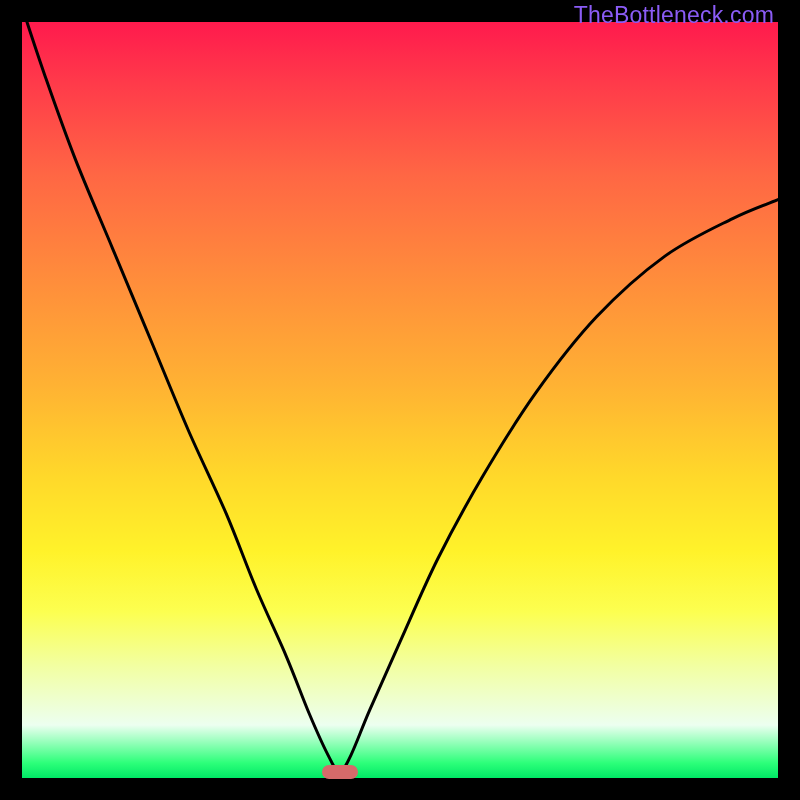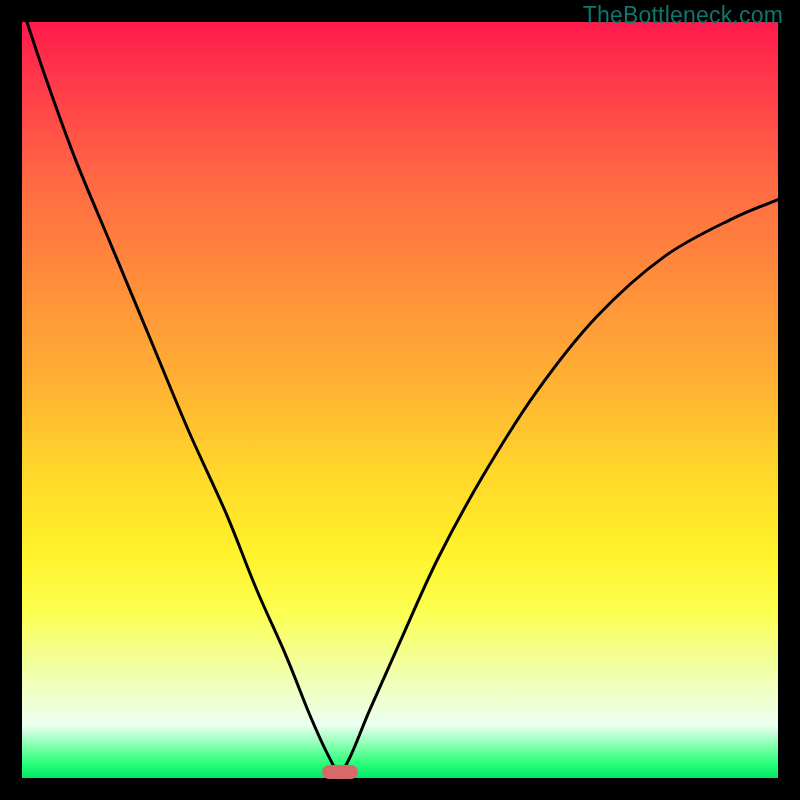--- a/index.html
+++ b/index.html
@@ -29,22 +29,22 @@
       #fcff50 78%,
       #f2ffa0 85%,
       #ecfff0 93%,
       #2dff7a 98%,
       #00e865 100%
     );
   }
   .watermark {
     position: absolute;
     top: 2px;
-    right: 17px;
-    color: #0f766e;
+    right: 26px;
+    color: #8b5cf6;
     font-size: 23px;
     font-weight: 500;
     letter-spacing: 0.2px;
     z-index: 5;
   }
   svg.curve {
     position: absolute;
     left: 0;
     top: 0;
   }

